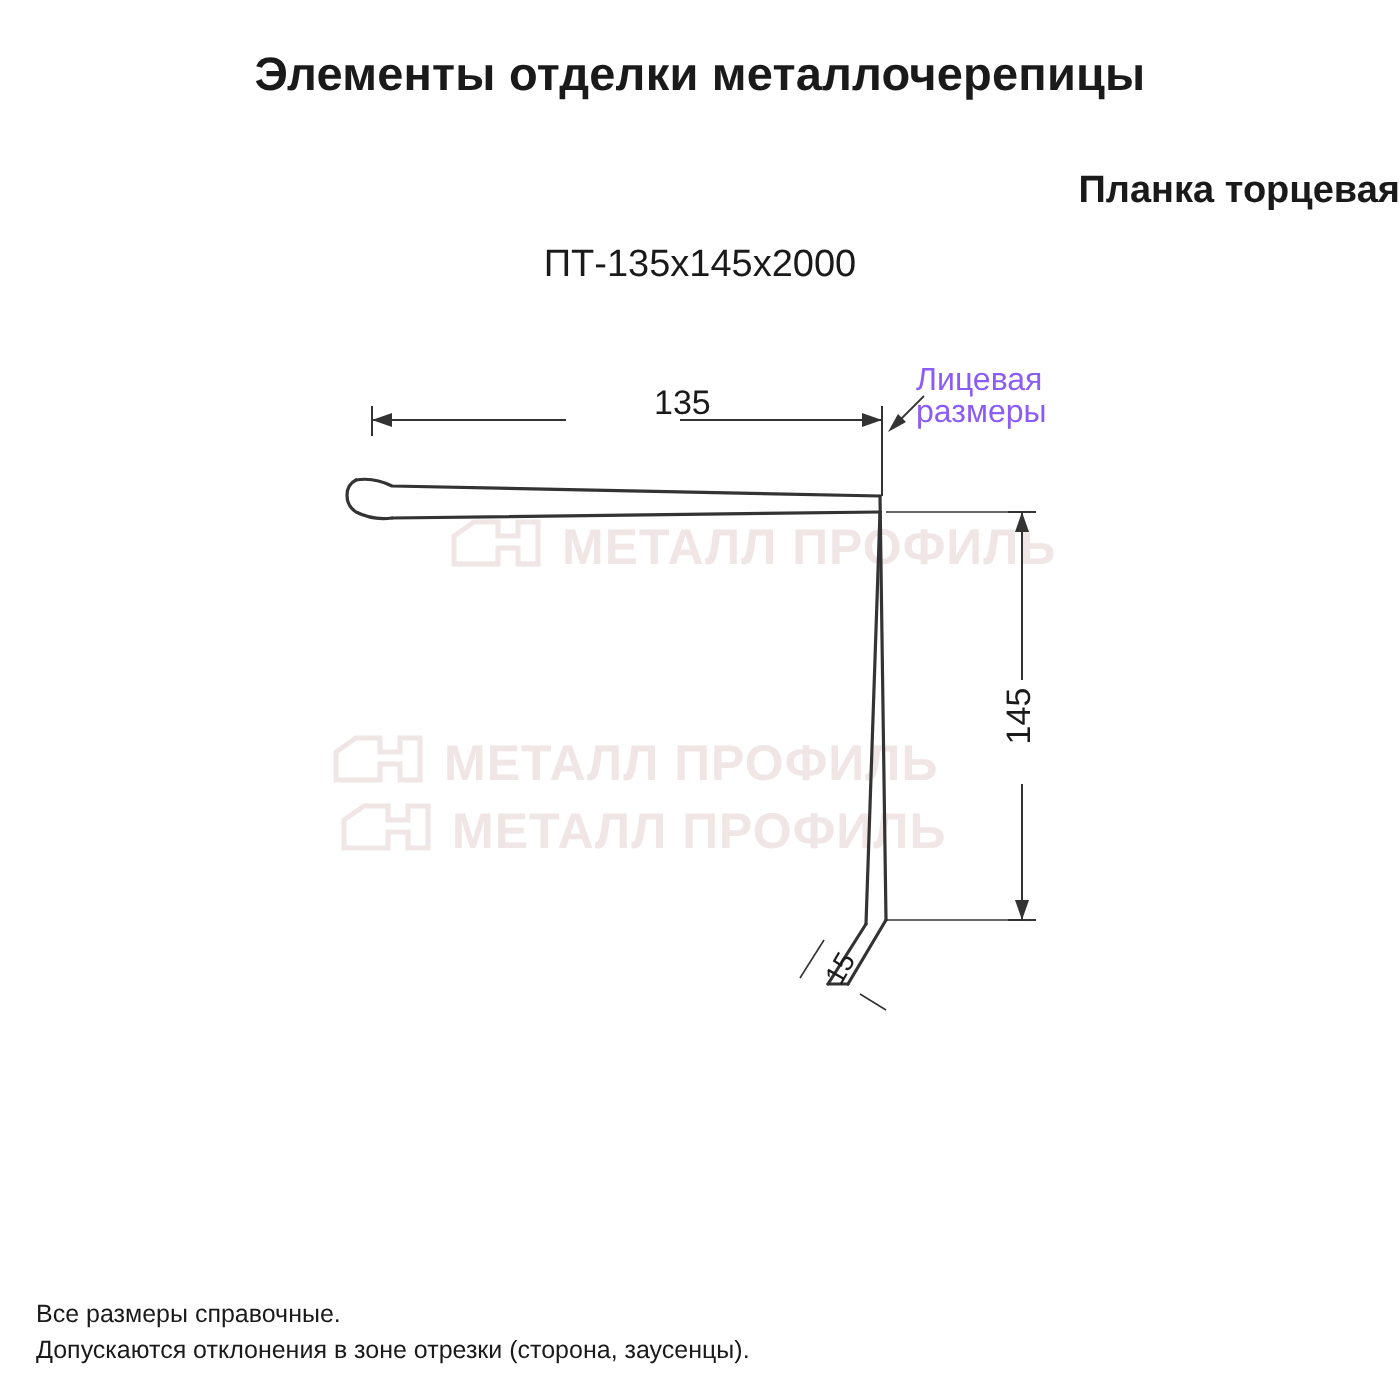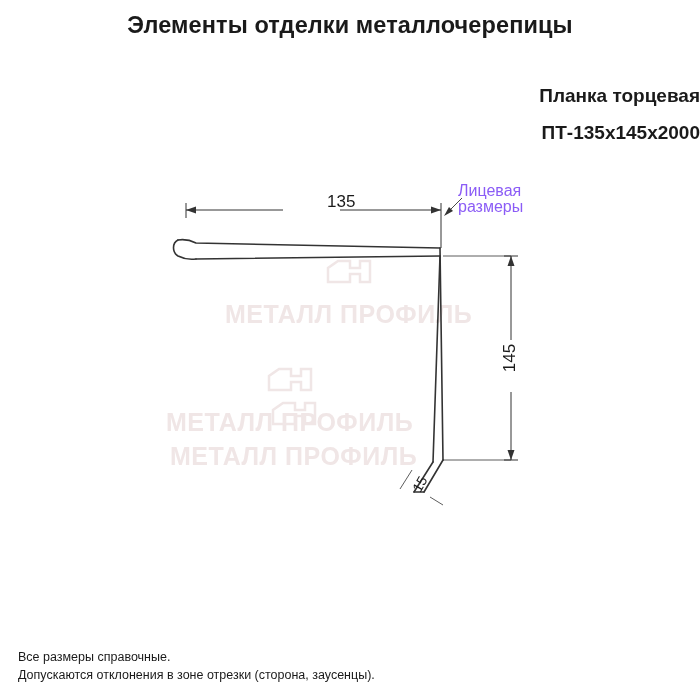--- a/index.html
+++ b/index.html
@@ -17,21 +17,21 @@
   }
   .page {
     position: relative;
     width: 700px;
     height: 700px;
   }
 
   
   .title-main {
     position: absolute;
-    top: 12px;
+    top: 24px;
     left: 0;
     width: 700px;
     text-align: center;
     font-size: 23.5px;
     font-weight: bold;
     letter-spacing: 0.1px;
     color: #1a1a1a;
   }
   .title-sub {
     position: absolute;
@@ -41,38 +41,37 @@
     text-align: right;
     font-size: 19px;
     font-weight: bold;
     color: #1a1a1a;
   }
   .title-code {
     position: absolute;
     top: 122px;
     left: 0;
     width: 700px;
-    text-align: right;
+    text-align: center;
     font-size: 19px;
-    font-weight: bold;
+    font-weight: normal;
     color: #1a1a1a;
   }
 
   
   .watermark {
     position: absolute;
     display: flex;
     align-items: center;
     gap: 10px;
     color: #efe4e4;
     font-size: 25px;
     font-weight: bold;
     white-space: nowrap;
     user-select: none;
-    flex-direction: column;
   }
   .watermark .wm-text { color: #f0e6e6; letter-spacing: 0.5px; }
   .wm1 { top: 258px; left: 225px; transform: rotate(0deg); }
   .wm2 { top: 366px; left: 166px; }
   .wm3 { top: 400px; left: 170px; }
 
   
   .drawing {
     position: absolute;
     top: 0;

